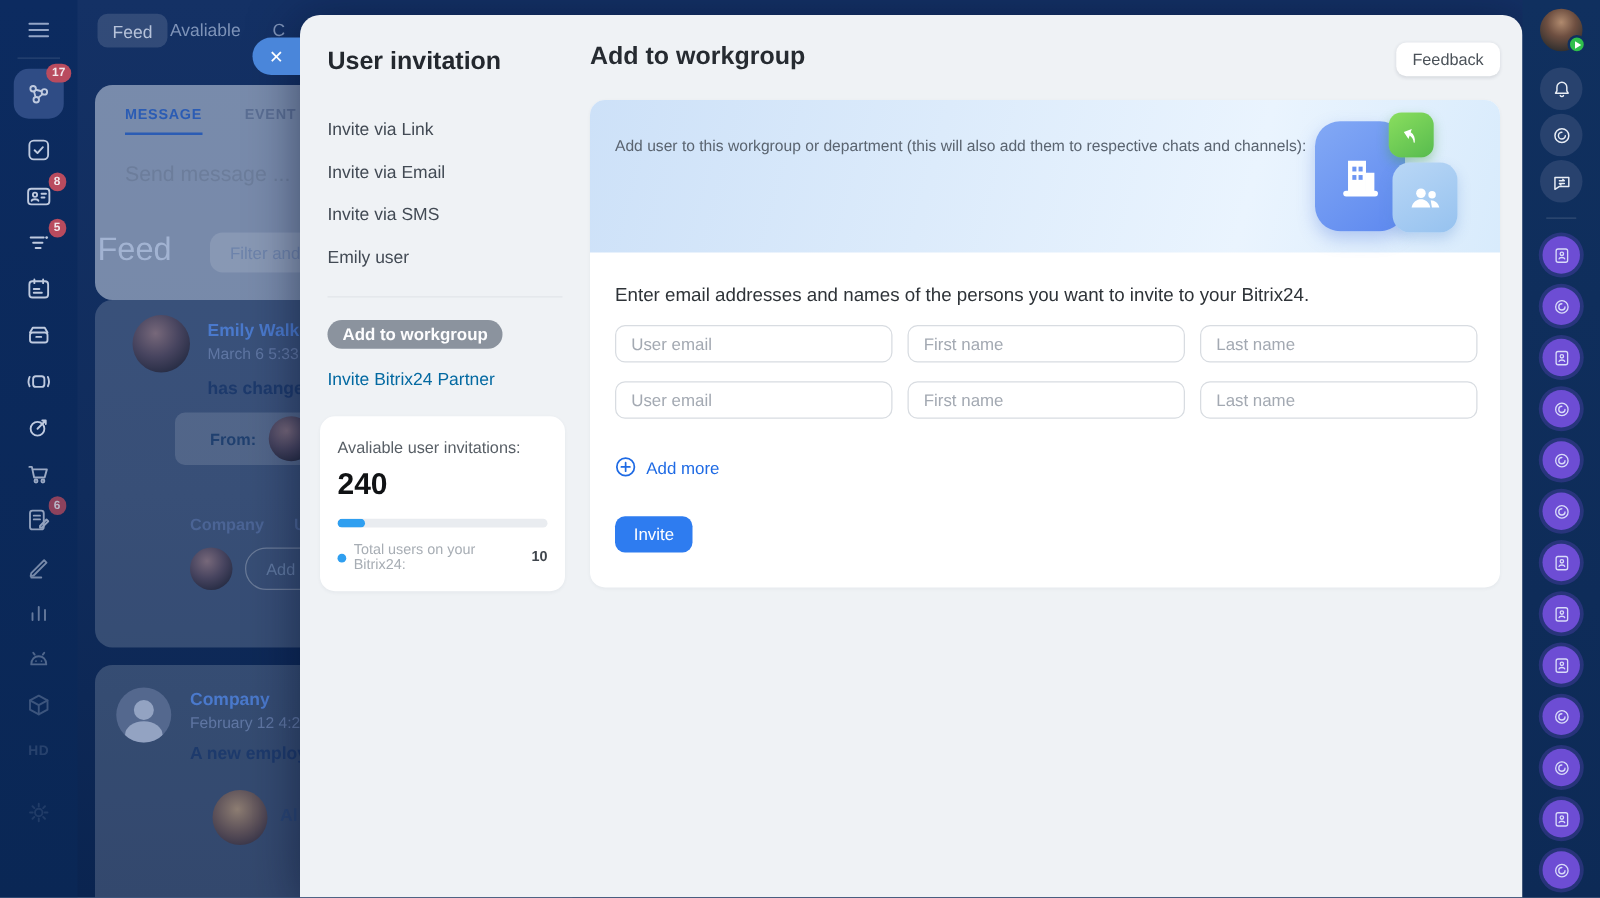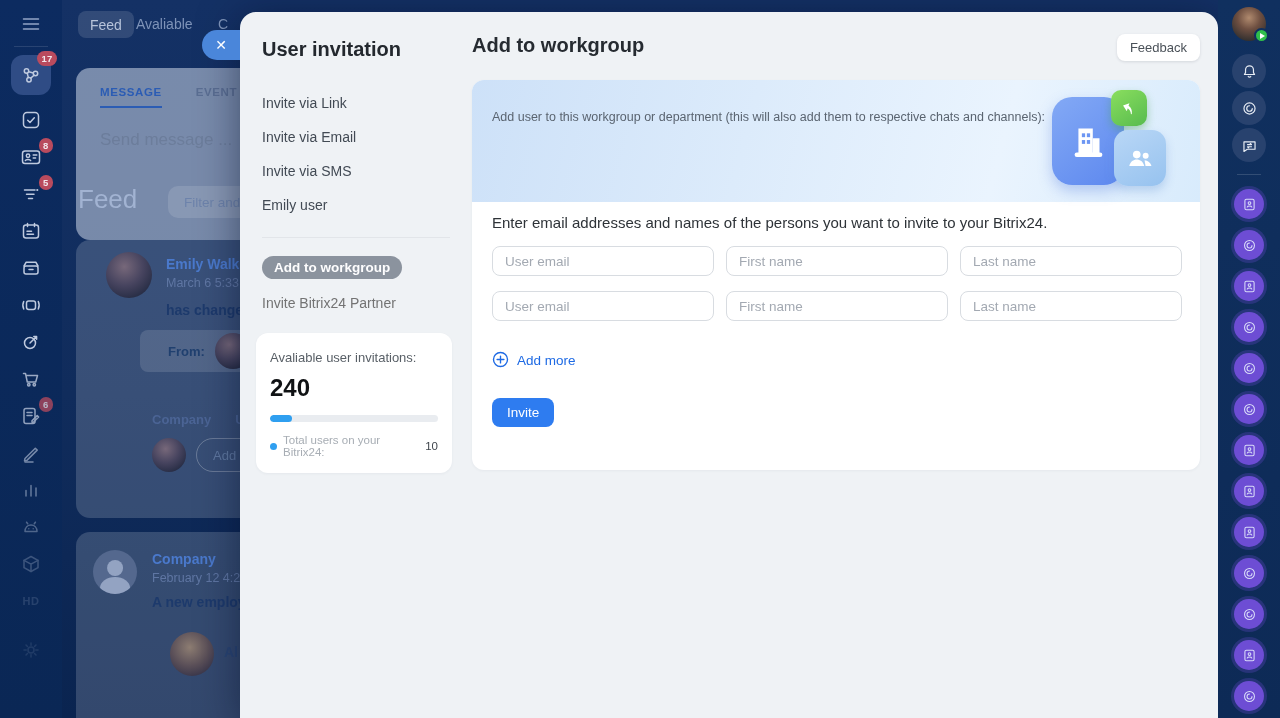--- a/index.html
+++ b/index.html
@@ -74,31 +74,31 @@
   .modal-close { position:absolute; left:-38px; top:18px; width:38px; height:30px;
     background:#4a86da; border-radius:15px 0 0 15px; color:#fff;
     display:flex; align-items:center; justify-content:center; font-size:14px; cursor:pointer; }
   .panel { position:absolute; left:0; top:0; bottom:0; width:230px; padding:26px 20px 0 22px; }
   .panel-title { font-size:20px; font-weight:700; color:#23282e; margin-bottom:33px; }
   .panel-menu { display:flex; flex-direction:column; gap:15px; }
   .pm-item { font-size:14px; color:#424a54; line-height:19px; cursor:pointer; }
   .panel-div { height:1px; background:#e2e5e9; margin:22px 0 0; }
   .pm-active { margin-top:18px; display:inline-block; background:#8b939e; color:#fdfdfe;
     font-size:13.5px; font-weight:600; border-radius:14px; padding:4px 12px; }
-  .pm-partner { margin-top:16px; font-size:14px; color:#737373; }
+  .pm-partner { margin-top:16px; font-size:14px; color:#0369a1; }
   .quota { margin-top:22px; margin-left:-6px; width:196px; background:#fff; border-radius:12px;
     padding:17px 14px 15px; box-shadow:0 1px 3px rgba(40,50,70,.05); }
   .quota-label { font-size:13px; color:#585f66; }
   .quota-count { font-size:24px; font-weight:800; color:#101214; margin-top:9px; }
   .quota-track { margin-top:13px; height:7px; border-radius:4px; background:#e9ecf0; overflow:hidden; }
   .quota-fill { height:100%; width:13%; border-radius:4px; background:#2f9ff0; }
   .quota-foot { margin-top:12px; display:flex; align-items:center; gap:6px;
     font-size:11.5px; color:#a7adb4; }
   .quota-dot { width:7px; height:7px; border-radius:50%; background:#2f9ff0; flex:none; }
-  .quota-total { color:#3f454c; font-weight:400; }
+  .quota-total { color:#3f454c; font-weight:700; }
 
   .main { position:absolute; left:230px; right:0; top:0; bottom:0; padding:22px 18px 0 2px; }
   .main-head { display:flex; align-items:flex-start; justify-content:space-between; }
   .main-title { font-size:20px; font-weight:700; color:#262b31; }
   .feedback-btn { background:#fff; border:none; border-radius:8px; padding:6px 13px;
     font-size:13px; color:#4a5158; font-family:inherit; cursor:pointer;
     box-shadow:0 1px 3px rgba(30,40,60,.13); }
   .card { margin-top:19px; background:#fff; border-radius:12px; height:390px;
     overflow:hidden; box-shadow:0 1px 3px rgba(40,50,70,.05); }
   .hero { position:relative; height:122px;
@@ -113,21 +113,21 @@
     background:linear-gradient(140deg,#83a9f5,#5d88ef); box-shadow:0 6px 14px rgba(80,120,220,.35);
     display:flex; align-items:center; justify-content:center; }
   .art-green { position:absolute; left:59px; top:0; width:36px; height:36px; border-radius:10px;
     background:linear-gradient(145deg,#8ade5e,#57bb4e); box-shadow:0 4px 9px rgba(70,160,70,.4);
     display:flex; align-items:center; justify-content:center; }
   .art-lblue { position:absolute; left:62px; top:40px; width:52px; height:56px; border-radius:14px;
     background:linear-gradient(150deg,#b9d7f6,#96c2ef); box-shadow:0 5px 10px rgba(90,140,210,.3);
     display:flex; align-items:center; justify-content:center; }
   .art-blue svg { width:46px; height:46px; } .art-green svg { width:22px; height:22px; }
   .art-lblue svg { width:34px; height:34px; }
-  .form { padding:12px 18px 0 20px; }
+  .form { padding:26px 18px 0 20px; }
   .form-heading { font-size:15px; font-weight:500; color:#2e3338; }
   .frow { display:flex; gap:12px; margin-top:15px; }
   .frow:first-of-type { margin-top:22px; }
   .finput { flex:1; height:30px; border:1px solid #d8dce1; border-radius:8px;
     padding:0 12px; font-size:13.5px; color:#33383e; font-family:inherit; background:#fff; }
   .finput::placeholder { color:#a3a9b2; }
   .addmore { margin-top:30px; display:inline-flex; align-items:flex-end; gap:8px;
     color:#1e6ae4; font-size:13.5px; font-weight:500; cursor:pointer; background:none; border:none;
     font-family:inherit; }
   .invite-btn { display:block; margin-top:26px; background:#2e7cf0; color:#fff; border:none;

